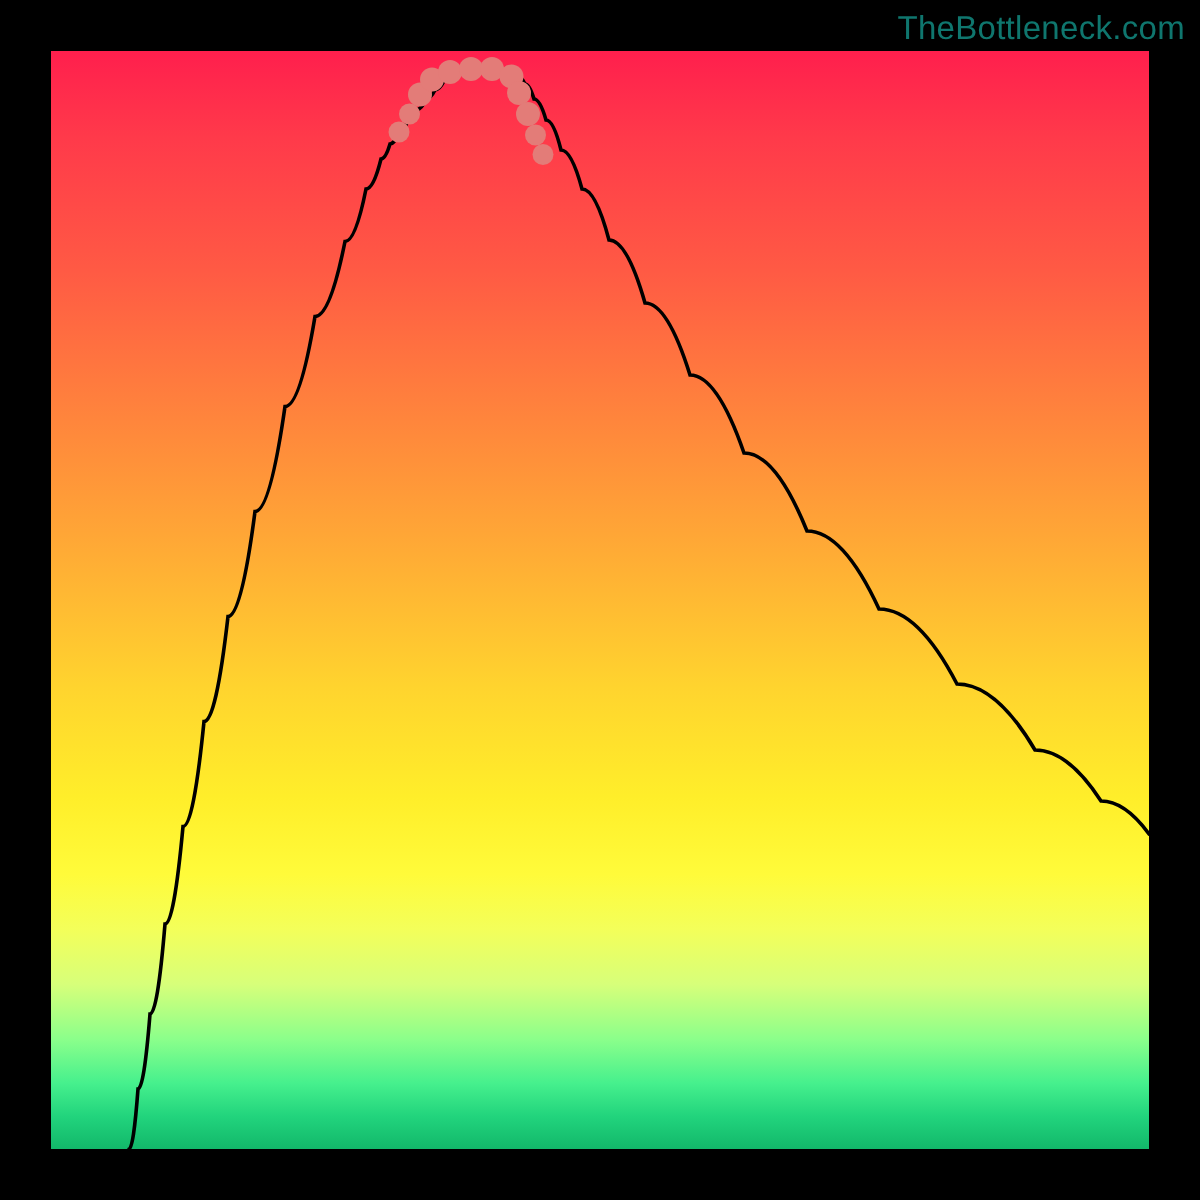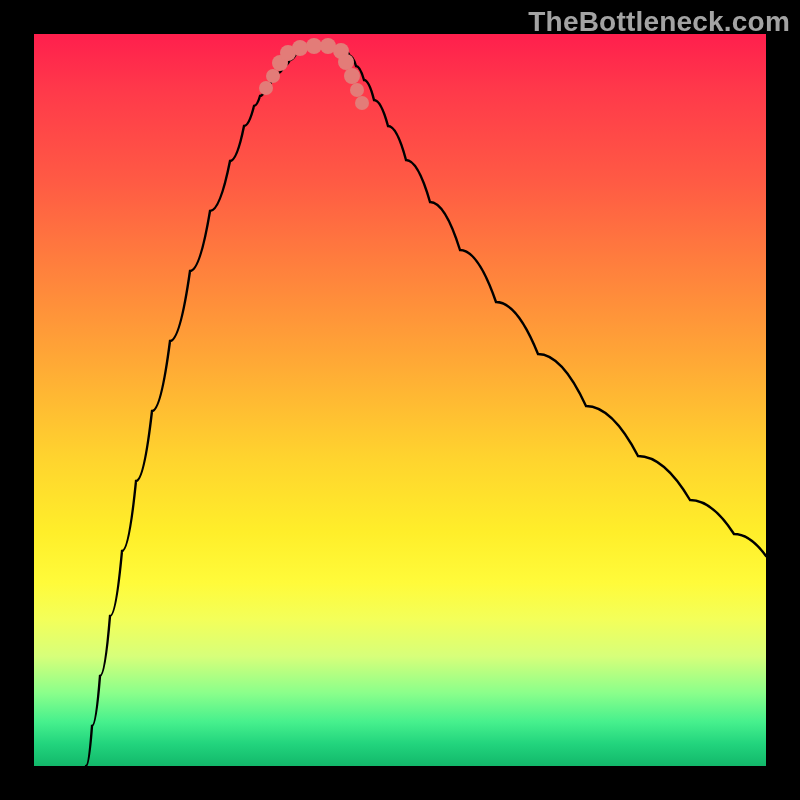--- a/index.html
+++ b/index.html
@@ -56,23 +56,23 @@
     stroke-width: 2.4;
     stroke-linecap: round;
   }
   .salmon {
     fill: #e37c78;
   }
   .watermark {
     position: absolute;
     top: 6px;
     right: 10px;
-    font-size: 28px;
-    font-weight: 700;
-    color: #a3a3a3;
+    font-size: 22px;
+    font-weight: 400;
+    color: #0f766e;
     letter-spacing: 0.2px;
     user-select: none;
   }
 </style>
 </head>
 <body>
 
 <div class="stage">
 
   <div class="plot">

